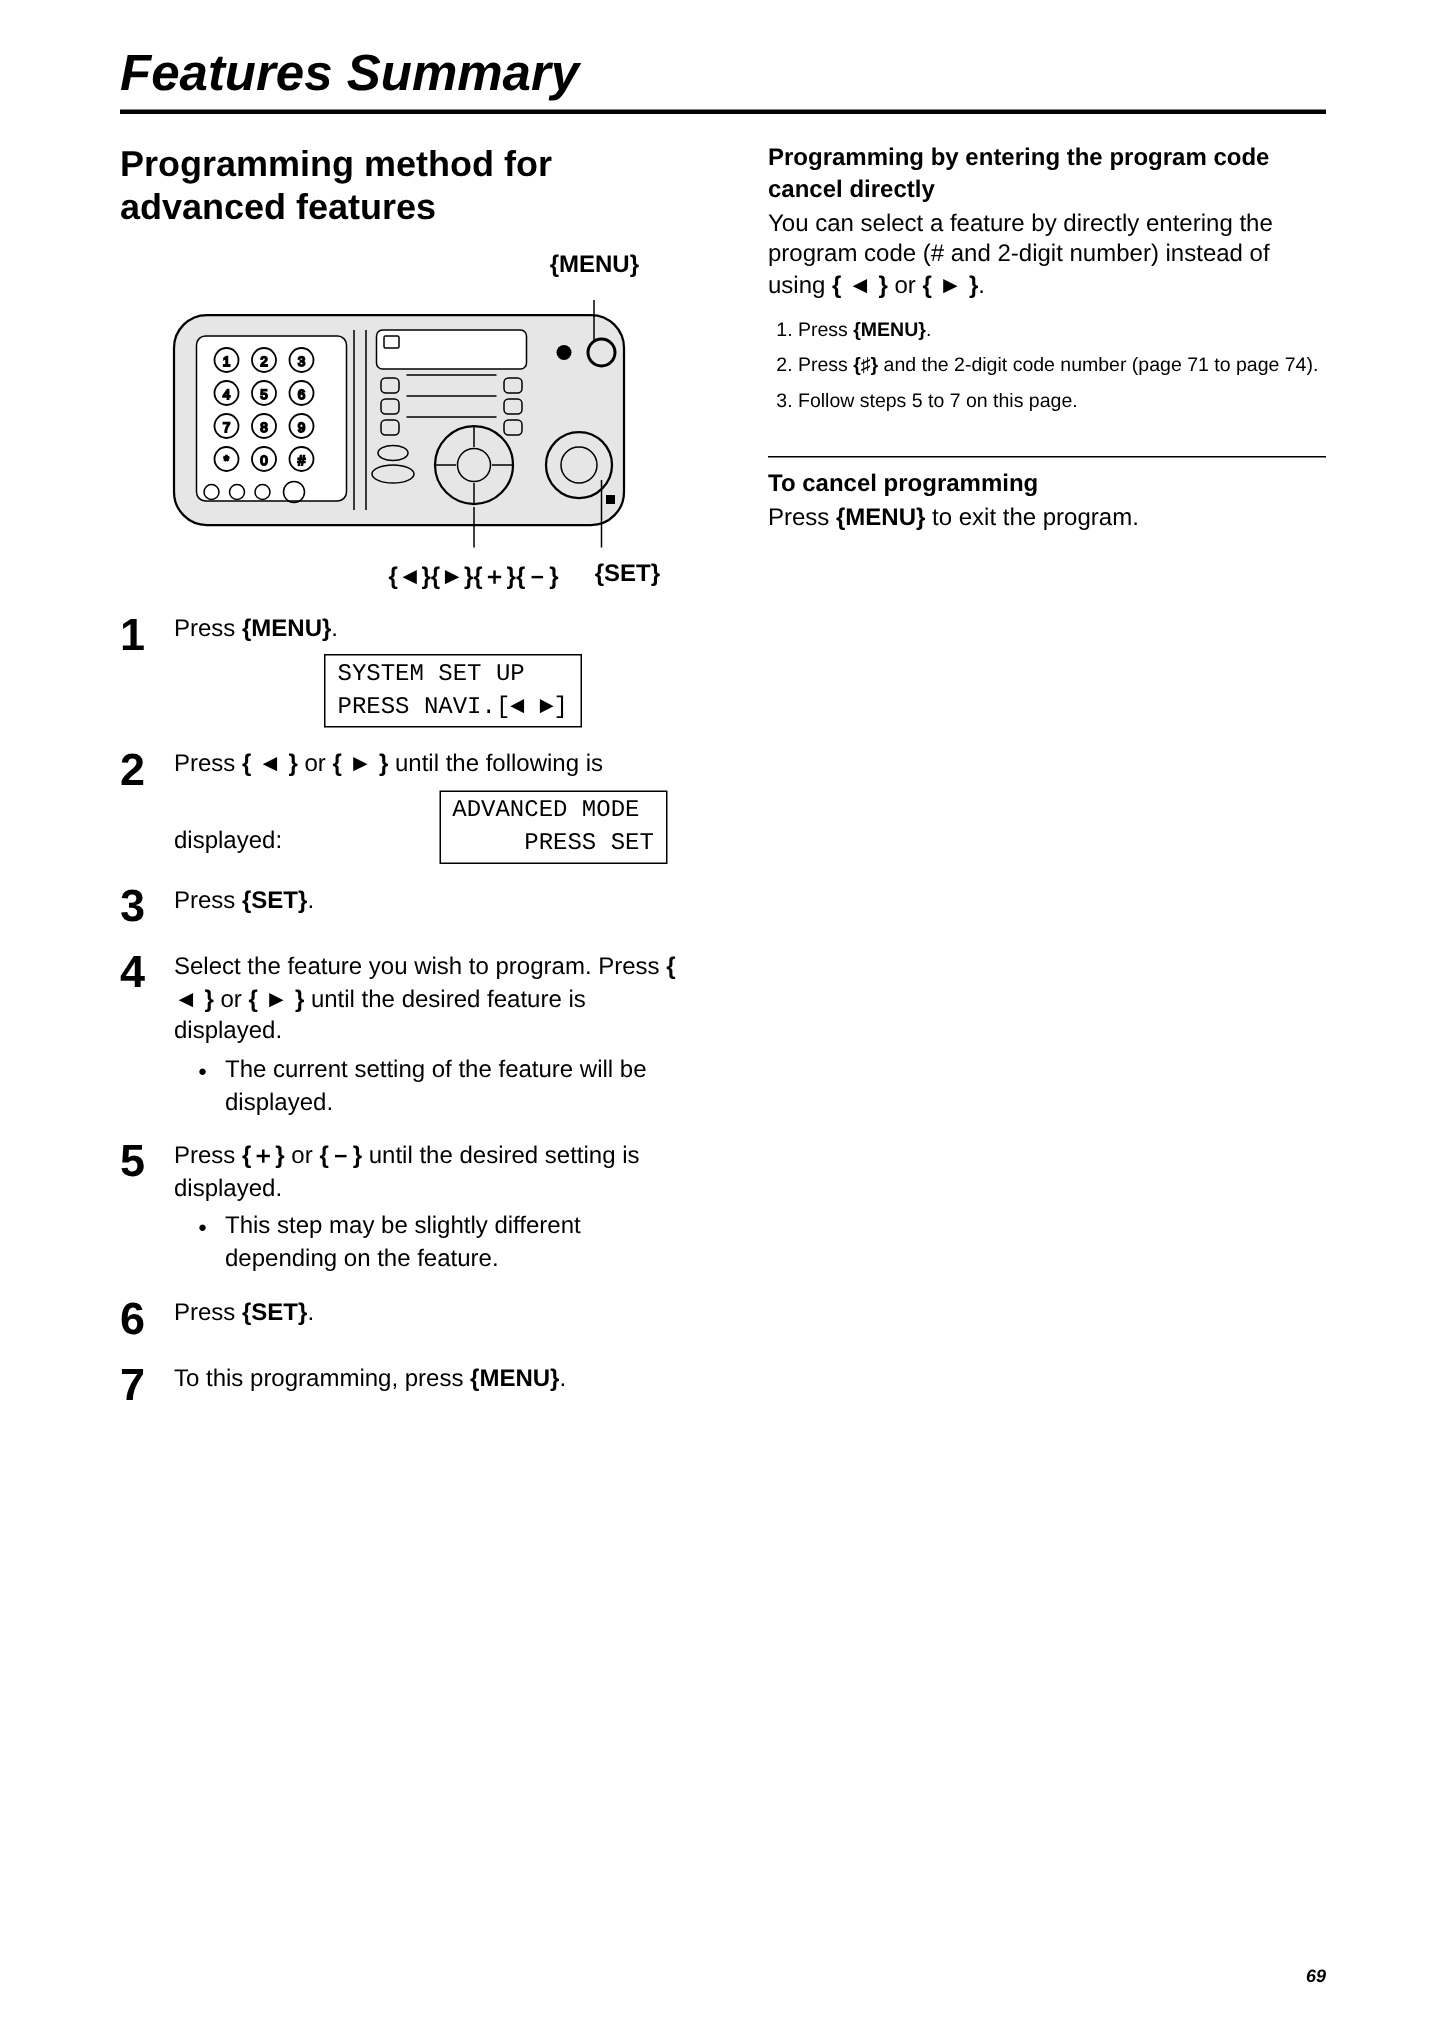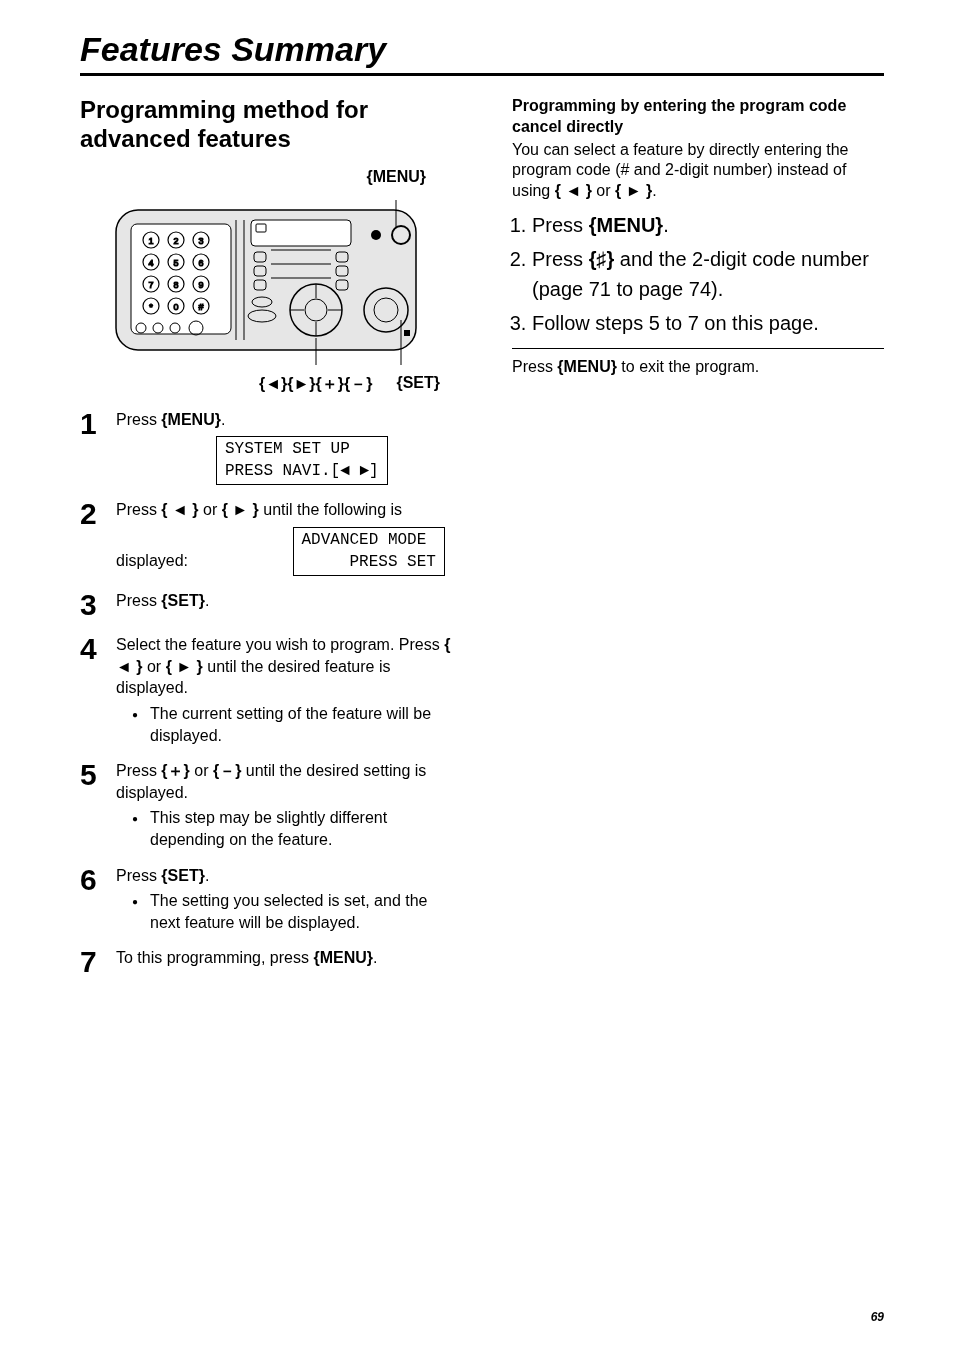--- a/index.html
+++ b/index.html
@@ -106,23 +106,23 @@
     font-weight: bold;
     font-size: 16px;
     line-height: 1.3;
   }
   .para {
     font-size: 16px;
     line-height: 1.3;
     margin: 2px 0 8px 0;
   }
   ol.numlist {
-    margin: 6px 0 10px 0;
+    margin: 6px 0 28px 0;
     padding-left: 20px;
-    font-size: 20px;
+    font-size: 13px;
     line-height: 1.5;
   }
   ol.numlist li { margin-bottom: 4px; }
   .thin-rule { border-top: 1px solid #000; margin: 10px 0 8px 0; }
   .page-number {
     position: absolute;
     bottom: 24px;
     right: 70px;
     font-style: italic;
     font-weight: bold;
@@ -267,23 +267,20 @@
             <ul class="bull">
                 <li>This step may be slightly different depending on the feature.</li>
               </ul>
           </div>
         </div>
 
         <div class="step">
           <div class="step-num">6</div>
           <div class="step-body">
             <span>Press </span><span class="bold">{SET}</span><span>.</span>
-            <ul class="bull">
-                <li>The setting you selected is set, and the next feature will be displayed.</li>
-              </ul>
           </div>
         </div>
 
         <div class="step">
           <div class="step-num">7</div>
           <div class="step-body">
             <span>To this programming, press </span><span class="bold">{MENU}</span><span>.</span>
           </div>
         </div>
       </div>
@@ -294,20 +291,21 @@
       <div class="para">
         <span>You can select a feature by directly entering the program code (# and 2-digit number) instead of using </span><span class="bold">{ ◄ }</span><span> or </span><span class="bold">{ ► }</span><span>.</span>
       </div>
       <ol class="numlist">
         <li><span>Press </span><span class="bold">{MENU}</span><span>.</span></li>
         <li><span>Press </span><span class="bold">{♯}</span><span> and the 2-digit code number (page 71 to page 74).</span></li>
         <li>Follow steps 5 to 7 on this page.</li>
       </ol>
 
       <div class="thin-rule"></div>
+      <div class="subhead">To cancel programming</div>
       <div class="para">
         <span>Press </span><span class="bold">{MENU}</span><span> to exit the program.</span>
       </div>
     </div>
   </div>
 
   <div class="page-number">69</div>
 </div>
 
 </body></html>

